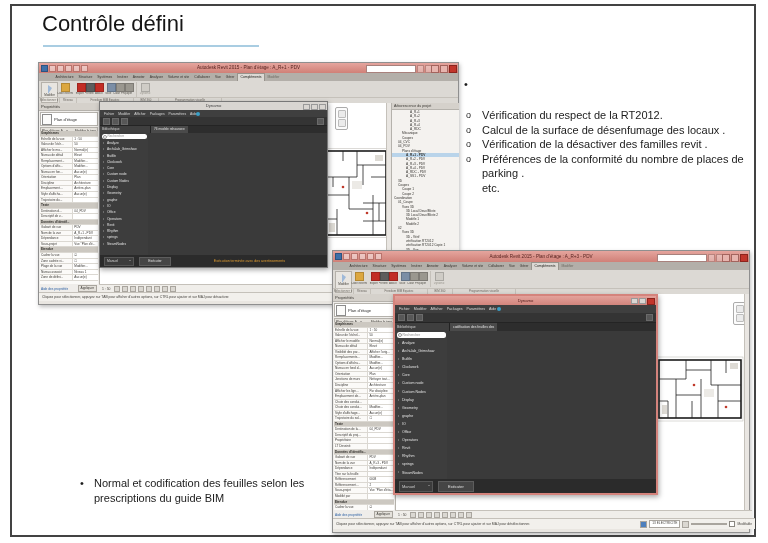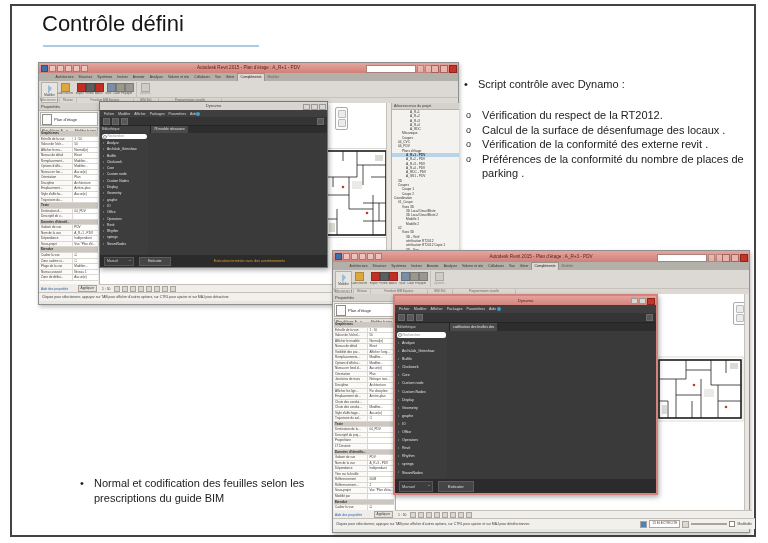--- a/index.html
+++ b/index.html
@@ -126,39 +126,42 @@
 <body>
 
 <div class="stage">
   <div class="abs slideborder"></div>
   <div class="abs slidetitle">Contrôle défini</div>
   <div class="abs titleline"></div>
 
   <div class="abs blk" style="left:464px;top:77px;width:298px;">
     <div class="brow">
       <span class="mk">•</span>
-      <span>Script contrôle avec Dynamo :</span>
     </div>
   </div>
   <div class="abs blk" style="left:464px;top:108px;width:300px;">
       <div class="brow">
       <span class="omk">o</span>
       <span>Vérification du respect de la RT2012.</span>
     </div>
       <div class="brow">
       <span class="omk">o</span>
       <span>Calcul de la surface de désenfumage des locaux .</span>
     </div>
       <div class="brow">
       <span class="omk">o</span>
-      <span>Vérification de la conformité des externe revit .</span>
+      <span>Vérification de la désactiver des familles revit .</span>
     </div>
       <div class="brow">
       <span class="omk">o</span>
       <span>Préférences de la conformité du nombre de places de parking .</span>
+    </div>
+      <div class="brow nomark">
+      <span class="omk">o</span>
+      <span>etc.</span>
     </div>
     </div>
 
   <div class="abs blk brow" style="left:80px;top:476px;width:282px;">
     <span class="mk">•</span>
     <span>Normal et codification des feuilles selon les prescriptions du guide BIM</span>
   </div>
 
   <div class="abs win" style="left:38px;top:62px;width:419px;height:241px;">
     <div class="abs tbar" style="height:10px;">

